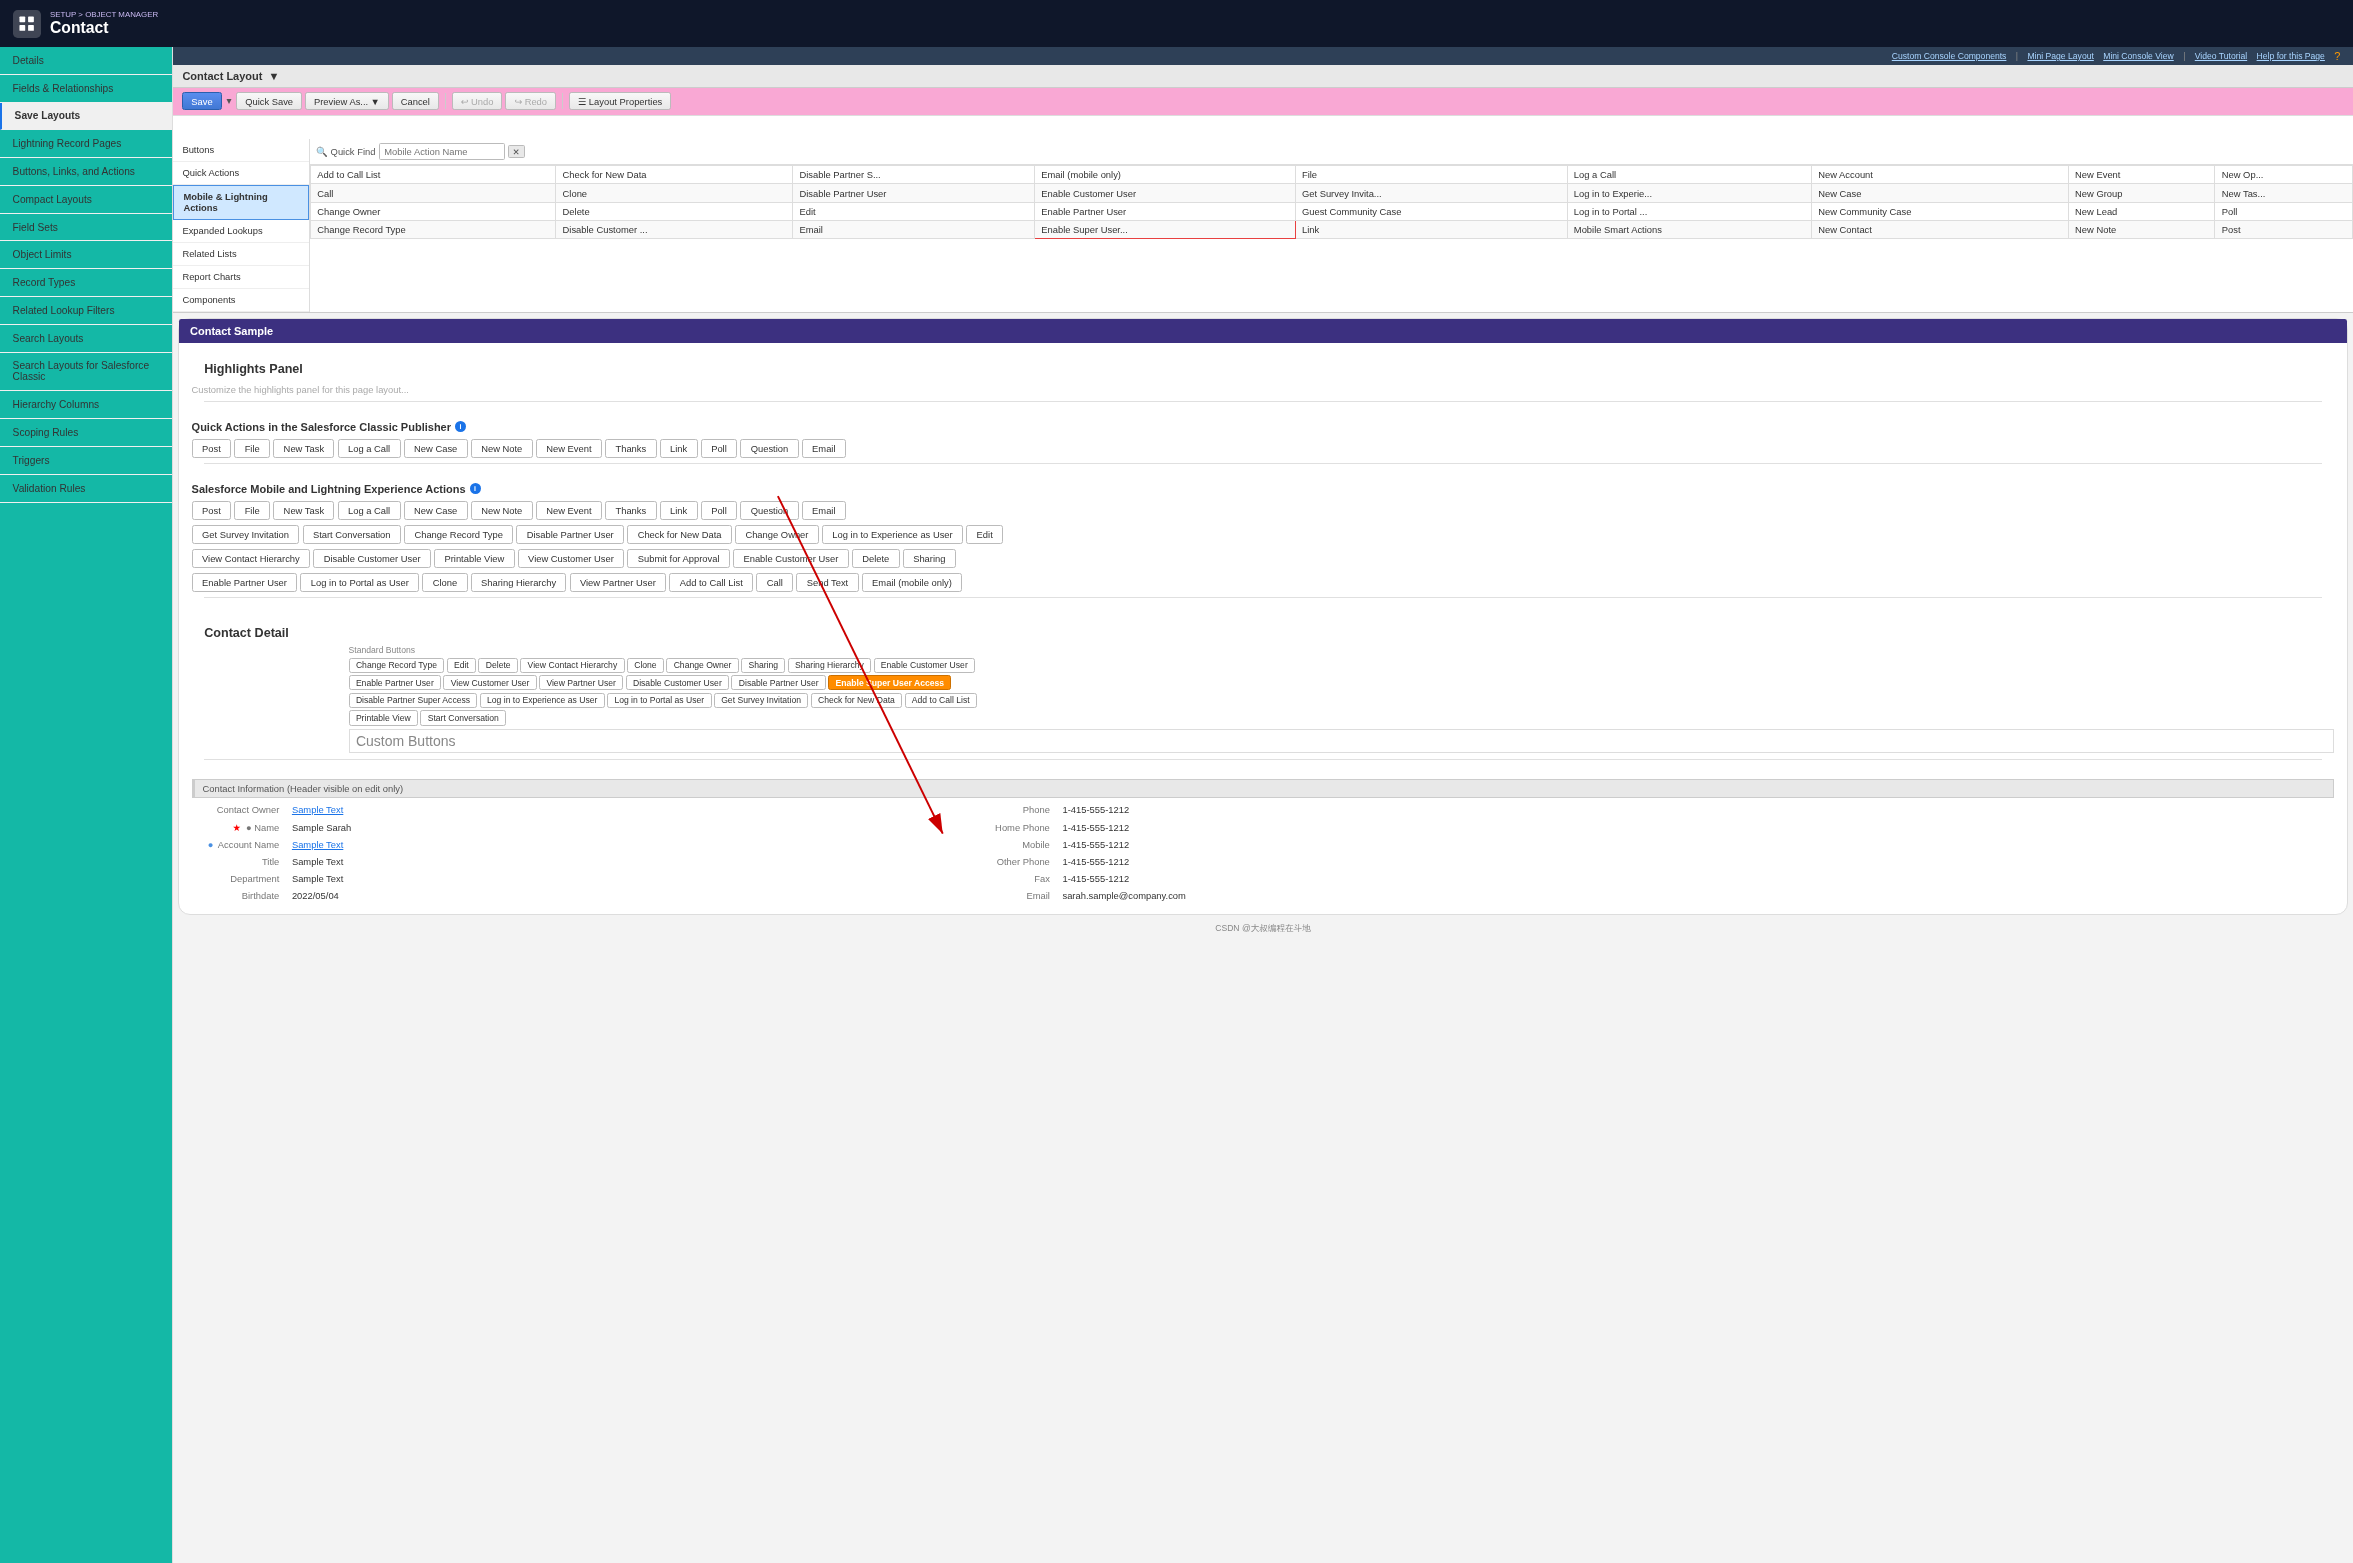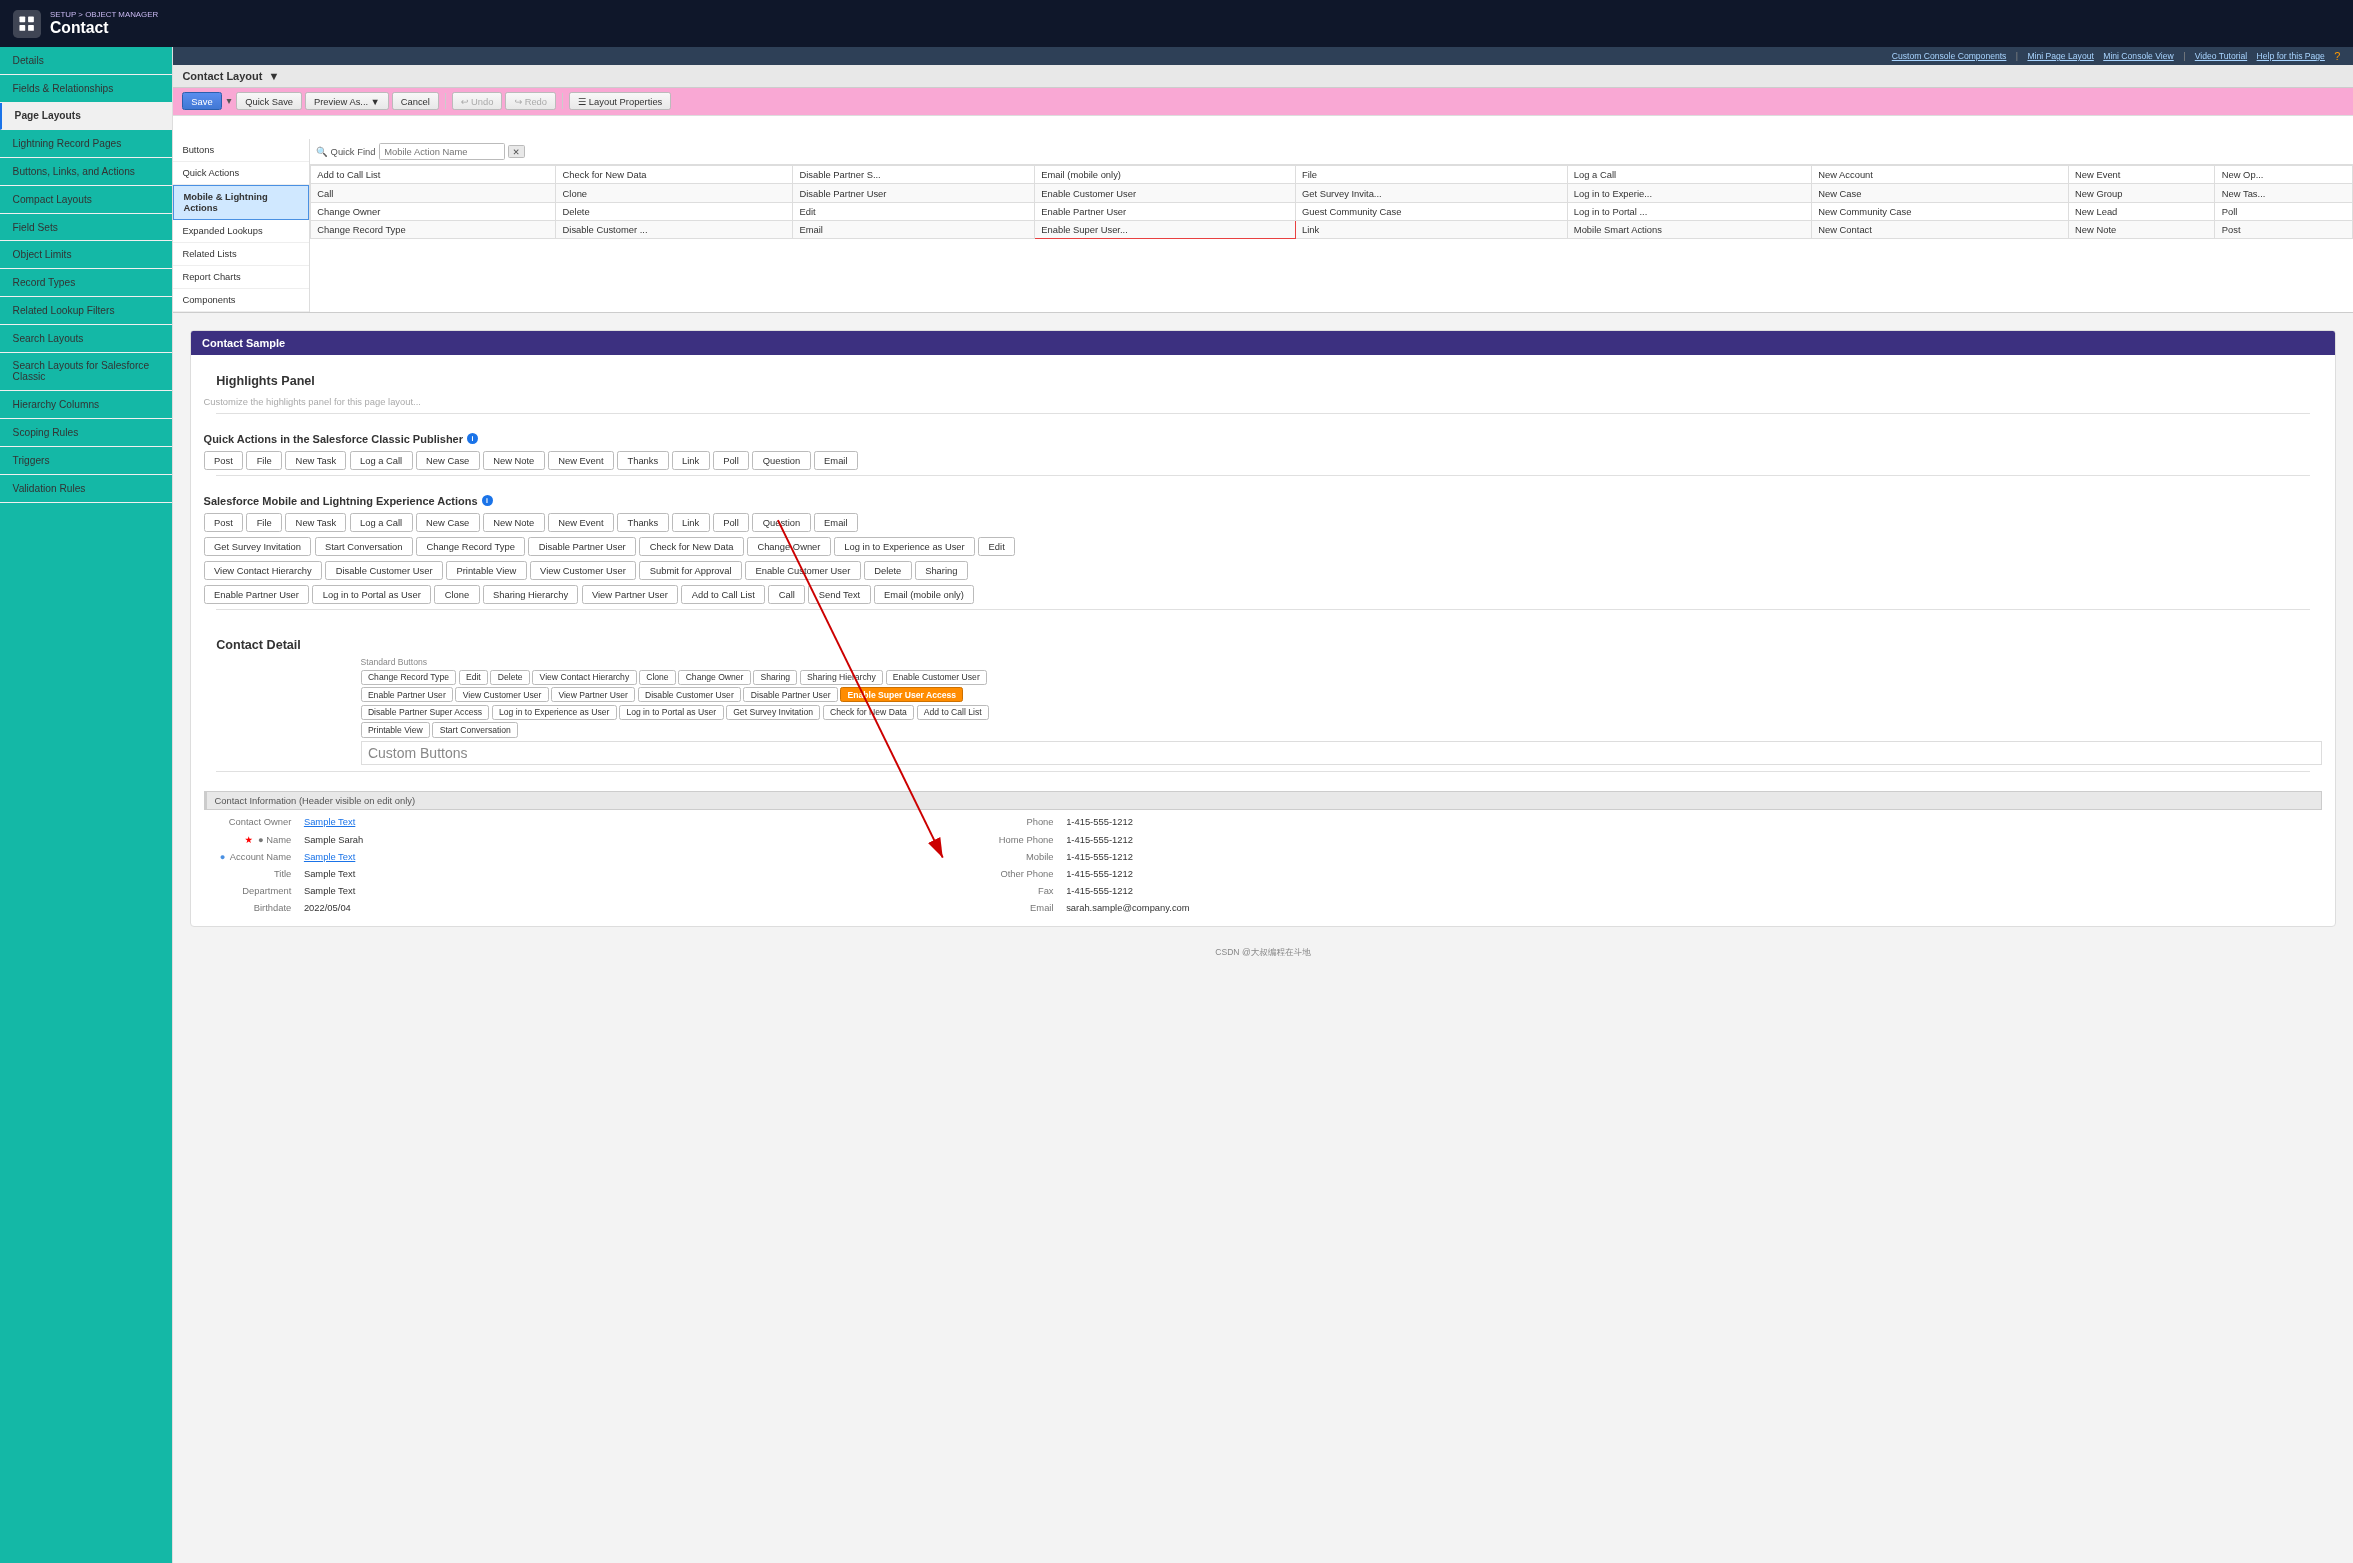--- a/index.html
+++ b/index.html
@@ -180,24 +180,24 @@
     .actions-table tr:nth-child(even) td { background: #f9f9f9; }
 
     
     .right-content { flex: 1; overflow: hidden; }
 
     
     .table-scroll { overflow-x: auto; }
 
     
     .contact-sample {
-      margin: 17px;
+      margin: 5px;
       background: white;
       border: 0.8px solid #ddd;
-      border-radius: 4px;
+      border-radius: 12px;
     }
     .contact-sample-header {
       background: #3c3080;
       color: white;
       padding: 6.3px 11px;
       font-size: 11px;
       font-weight: 700;
       border-radius: 2.4px 2.4px 0 0;
     }
     .section-title {
@@ -334,21 +334,21 @@
     <div class="app-header-breadcrumb">SETUP &gt; OBJECT MANAGER</div>
     <div class="app-header-title">Contact</div>
   </div>
 </div>
 
 <div class="main-layout">
 
   <div class="sidebar">
     <div class="sidebar-item">Details</div>
     <div class="sidebar-item">Fields &amp; Relationships</div>
-    <div class="sidebar-item active">Page Layouts</div>
+    <div class="sidebar-item active">Save Layouts</div>
     <div class="sidebar-item">Lightning Record Pages</div>
     <div class="sidebar-item">Buttons, Links, and Actions</div>
     <div class="sidebar-item">Compact Layouts</div>
     <div class="sidebar-item">Field Sets</div>
     <div class="sidebar-item">Object Limits</div>
     <div class="sidebar-item">Record Types</div>
     <div class="sidebar-item">Related Lookup Filters</div>
     <div class="sidebar-item">Search Layouts</div>
     <div class="sidebar-item">Search Layouts for Salesforce Classic</div>
     <div class="sidebar-item">Hierarchy Columns</div>

